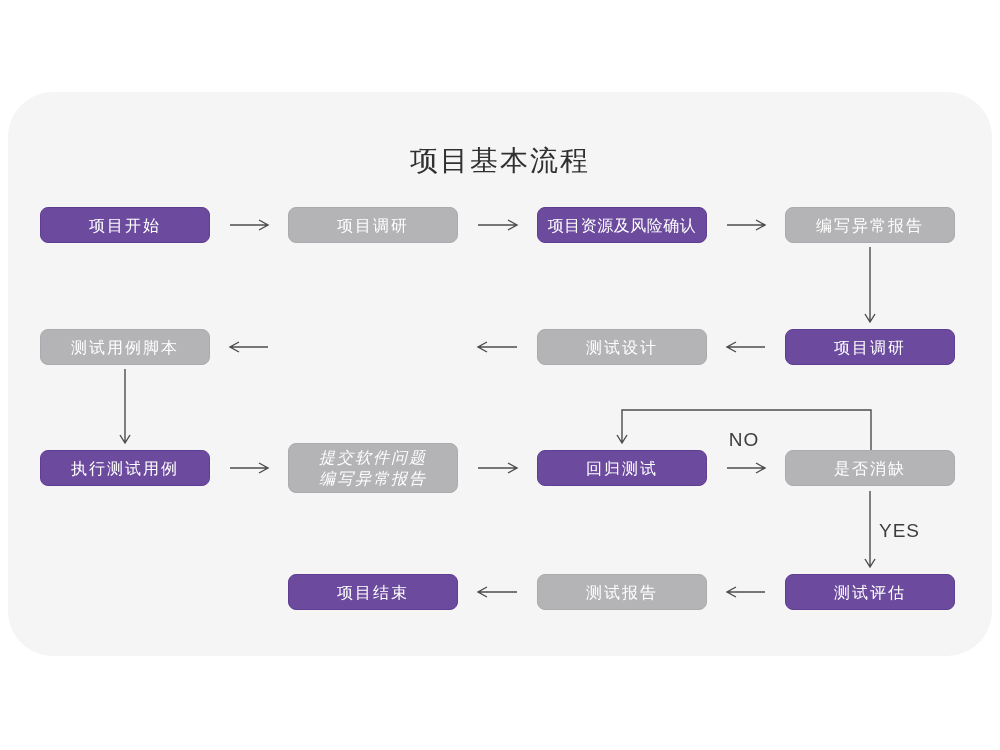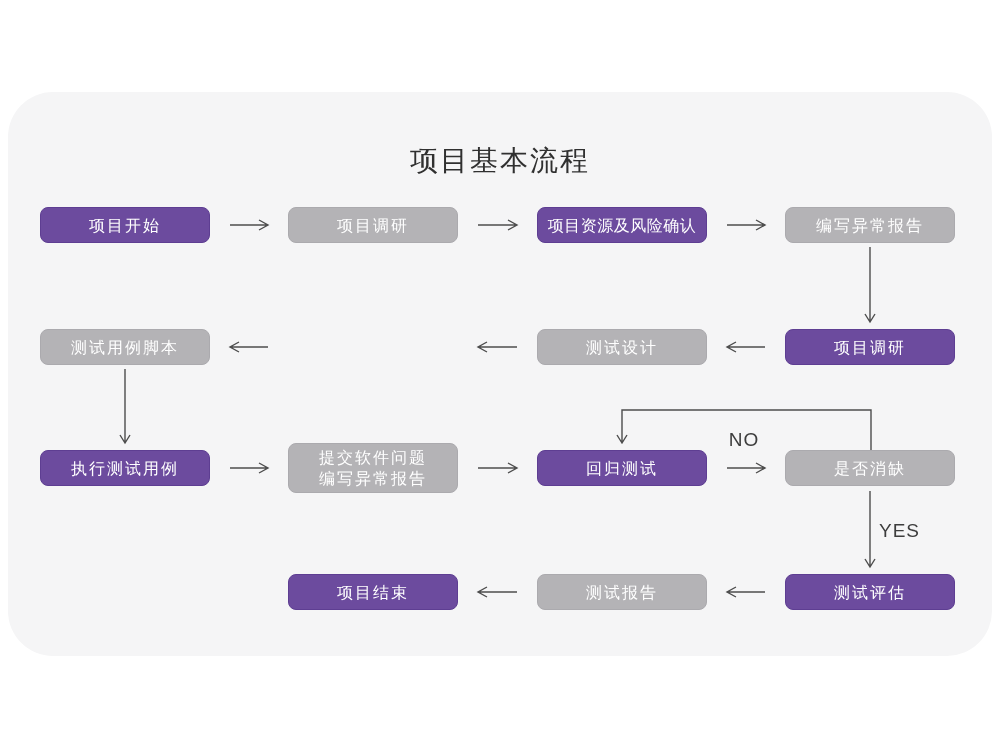--- a/index.html
+++ b/index.html
@@ -16,21 +16,21 @@
   .page-title{position:absolute;left:0;top:142px;width:1000px;text-align:center;
         font-size:28px;font-weight:400;letter-spacing:2px;color:var(--title);}
   .node{position:absolute;width:170px;height:36px;border-radius:8px;
         display:flex;align-items:center;justify-content:center;flex-direction:column;
         color:var(--nodeText);font-size:16px;letter-spacing:2px;line-height:21px;
         box-sizing:border-box;}
   .purple{background:var(--purple);border:1px solid var(--purpleBorder);}
   .gray{background:var(--gray);border:1px solid var(--grayBorder);justify-content:center;}
   .c1{left:40px}.c2{left:288px}.c3{left:537px}.c4{left:785px}
   .r1{top:207px}.r2{top:329px}.r3{top:450px}.r4{top:574px}
-  .tall{top:443px;height:50px;}
+  .tall{top:443px;height:50px;font-style:italic;}
   .tight{letter-spacing:0.5px;}
   .arrows{position:absolute;left:0;top:0;width:1000px;height:750px;}
   .arrows path{stroke:var(--arrow);stroke-width:1.4;fill:none;}
   .edge-label{position:absolute;color:#3D3D3D;font-size:19px;letter-spacing:1px;}
   .no-label{left:712px;top:429px;width:64px;text-align:center;}
   .yes-label{left:879px;top:520px;}
 </style>
 </head>
 <body>
 

